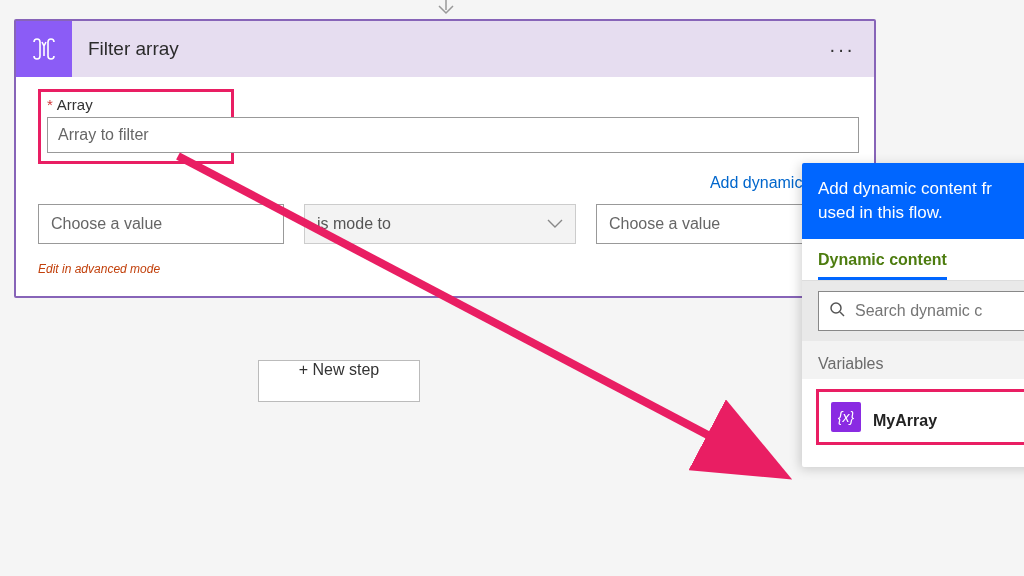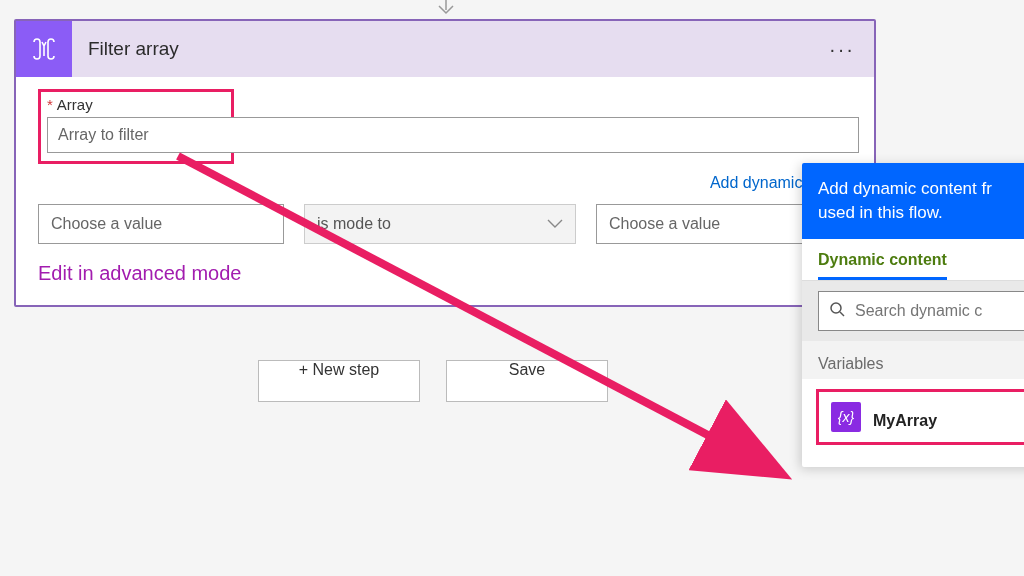--- a/index.html
+++ b/index.html
@@ -119,23 +119,24 @@
     justify-content: space-between;
     cursor: pointer;
   }
   .operator-select .chev {
     color: #888;
     font-size: 14px;
   }
 
   .advanced-link {
     margin-top: 18px;
-    font-size: 20px;
-    color: #a21caf;
-    cursor: pointer;
+    font-size: 12px;
+    color: #c2410c;
+    cursor: pointer;
+    font-style: italic;
   }
 
   
   .btn-row {
     position: absolute;
     top: 360px;
     left: 258px;
     display: flex;
     gap: 26px;
   }
@@ -306,23 +307,20 @@
     <div class="advanced-link">
       <span>Edit in advanced mode</span>
     </div>
   </div>
 </div>
 
 <div class="btn-row">
   <button class="btn">
     <span>+ New step</span>
   </button>
-  <button class="btn">
-    <span>Save</span>
-  </button>
 </div>
 
 <div class="flyout">
   <div class="flyout-head">
     <div>Add dynamic content fr</div>
     <div>used in this flow.</div>
   </div>
   <div class="flyout-tabs">
     <div class="flyout-tab">
       <span>Dynamic content</span>

